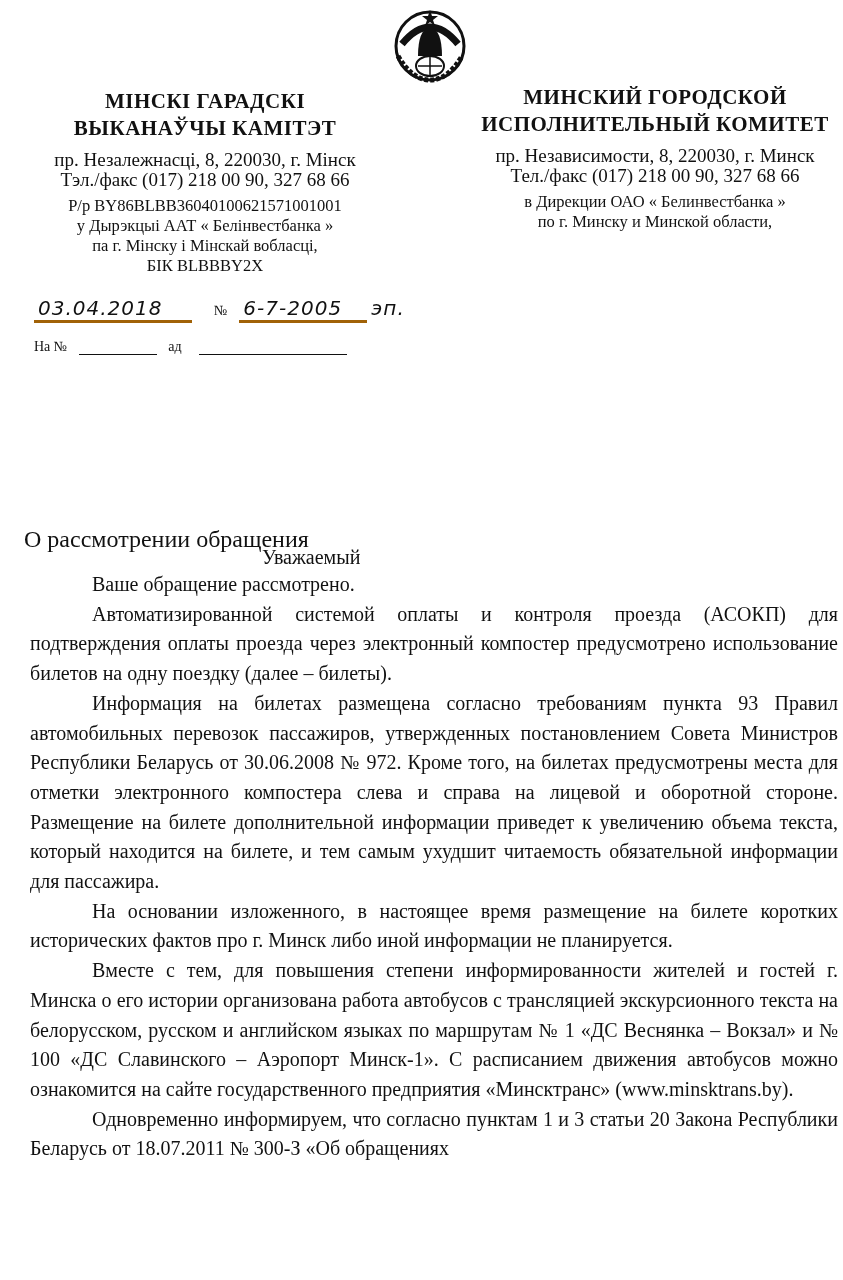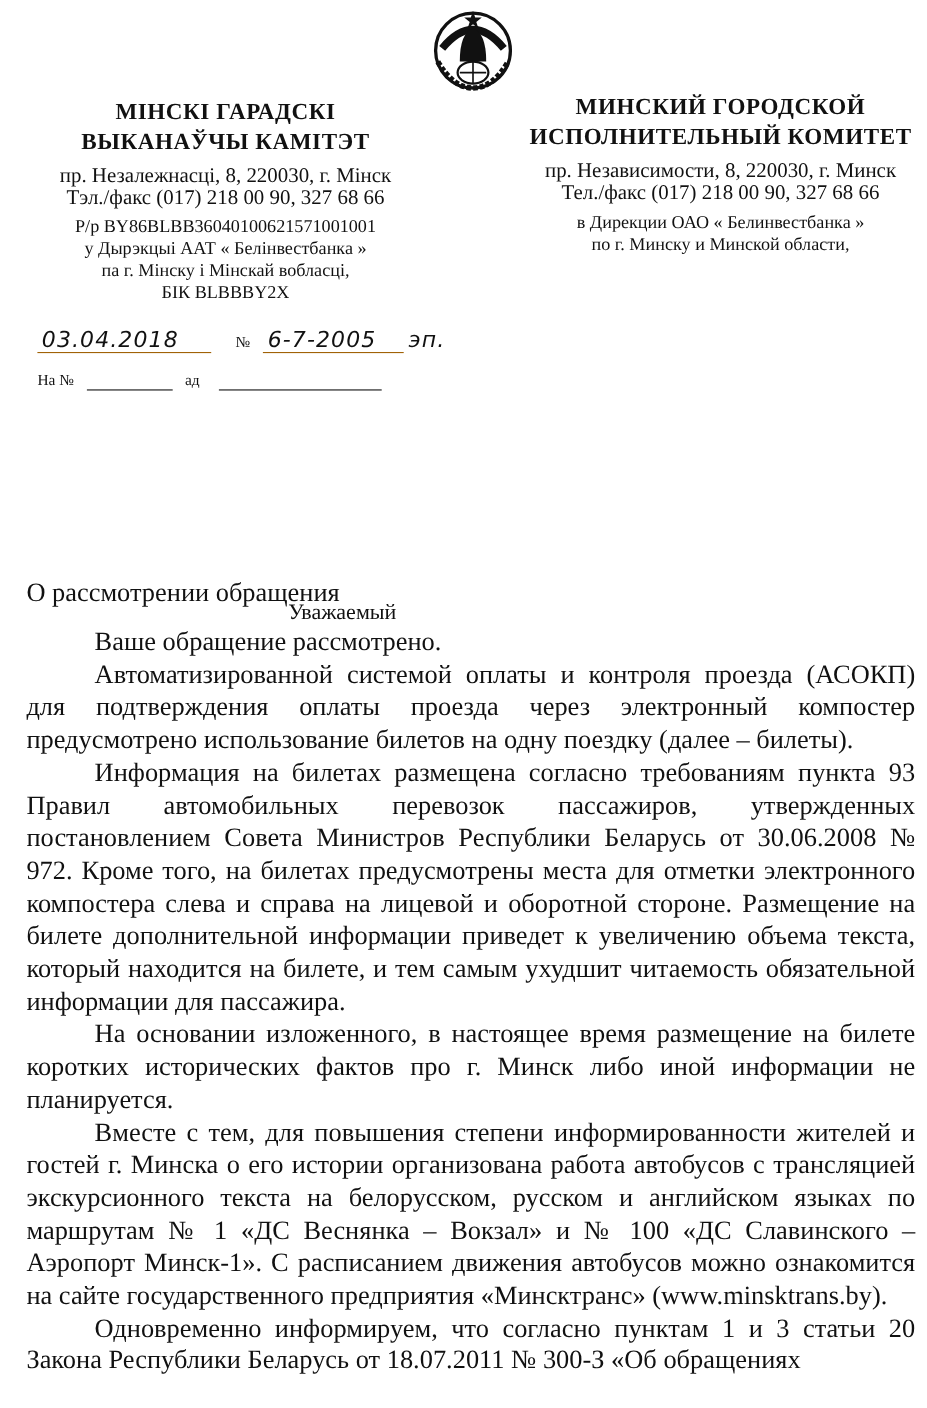--- a/index.html
+++ b/index.html
@@ -7,29 +7,29 @@
     .emblem { position: absolute; left: 392px; top: 4px; width: 76px; height: 80px; }
     .hdr { position: absolute; text-align: center; }
     .hdr-left { left: 30px; top: 88px; width: 350px; }
     .hdr-right { left: 470px; top: 84px; width: 370px; }
     .org { font-weight: bold; font-size: 21px; line-height: 27px; letter-spacing: 0.5px; }
     .addr { font-size: 19px; line-height: 20px; margin-top: 8px; }
     .bank { font-size: 16.5px; line-height: 20px; margin-top: 6px; }
     .bank div, .addr div { white-space: nowrap; }
     .reg { position: absolute; left: 34px; top: 296px; font-size: 16px; }
     .hand { font-family: "DejaVu Sans", sans-serif; font-style: oblique; font-size: 20px; letter-spacing: 1px; }
-    .ul { display: inline-block; border-bottom: 1px solid #a16207; padding: 0 4px; }
+    .ul { display: inline-block; border-bottom: 3px solid #a16207; padding: 0 4px; }
     .reg .date { width: 150px; }
     .reg .num-sign { margin: 0 8px 0 18px; font-size: 14px; }
     .reg .num { width: 120px; }
     .reply { position: absolute; left: 34px; top: 339px; font-size: 14px; }
     .reply .blank { display: inline-block; border-bottom: 1px solid #111; vertical-align: bottom; height: 12px; }
     .subject { position: absolute; left: 24px; top: 526px; font-size: 24px; }
     .greeting { position: absolute; left: 240px; top: 546px; font-size: 20px; margin-left: 22px; }
-    .body { position: absolute; left: 24px; top: 570px; width: 808px; font-size: 24px; line-height: 29.7px; text-align: justify; }
+    .body { position: absolute; left: 30px; top: 570px; width: 808px; font-size: 20px; line-height: 29.7px; text-align: justify; }
     .body p { margin: 0; text-indent: 62px; }
   </style>
 </head>
 <body>
 
 <div class="emblem">
   <svg width="76" height="80" viewBox="0 0 76 80">
     <ellipse cx="38" cy="42" rx="34" ry="34" fill="#fff" stroke="#111" stroke-width="3"></ellipse>
     <path d="M10 40 Q38 6 66 40" fill="none" stroke="#111" stroke-width="7"></path>
     <polygon points="38,6 40,12 46,12 41,16 43,22 38,18 33,22 35,16 30,12 36,12" fill="#111"></polygon>

